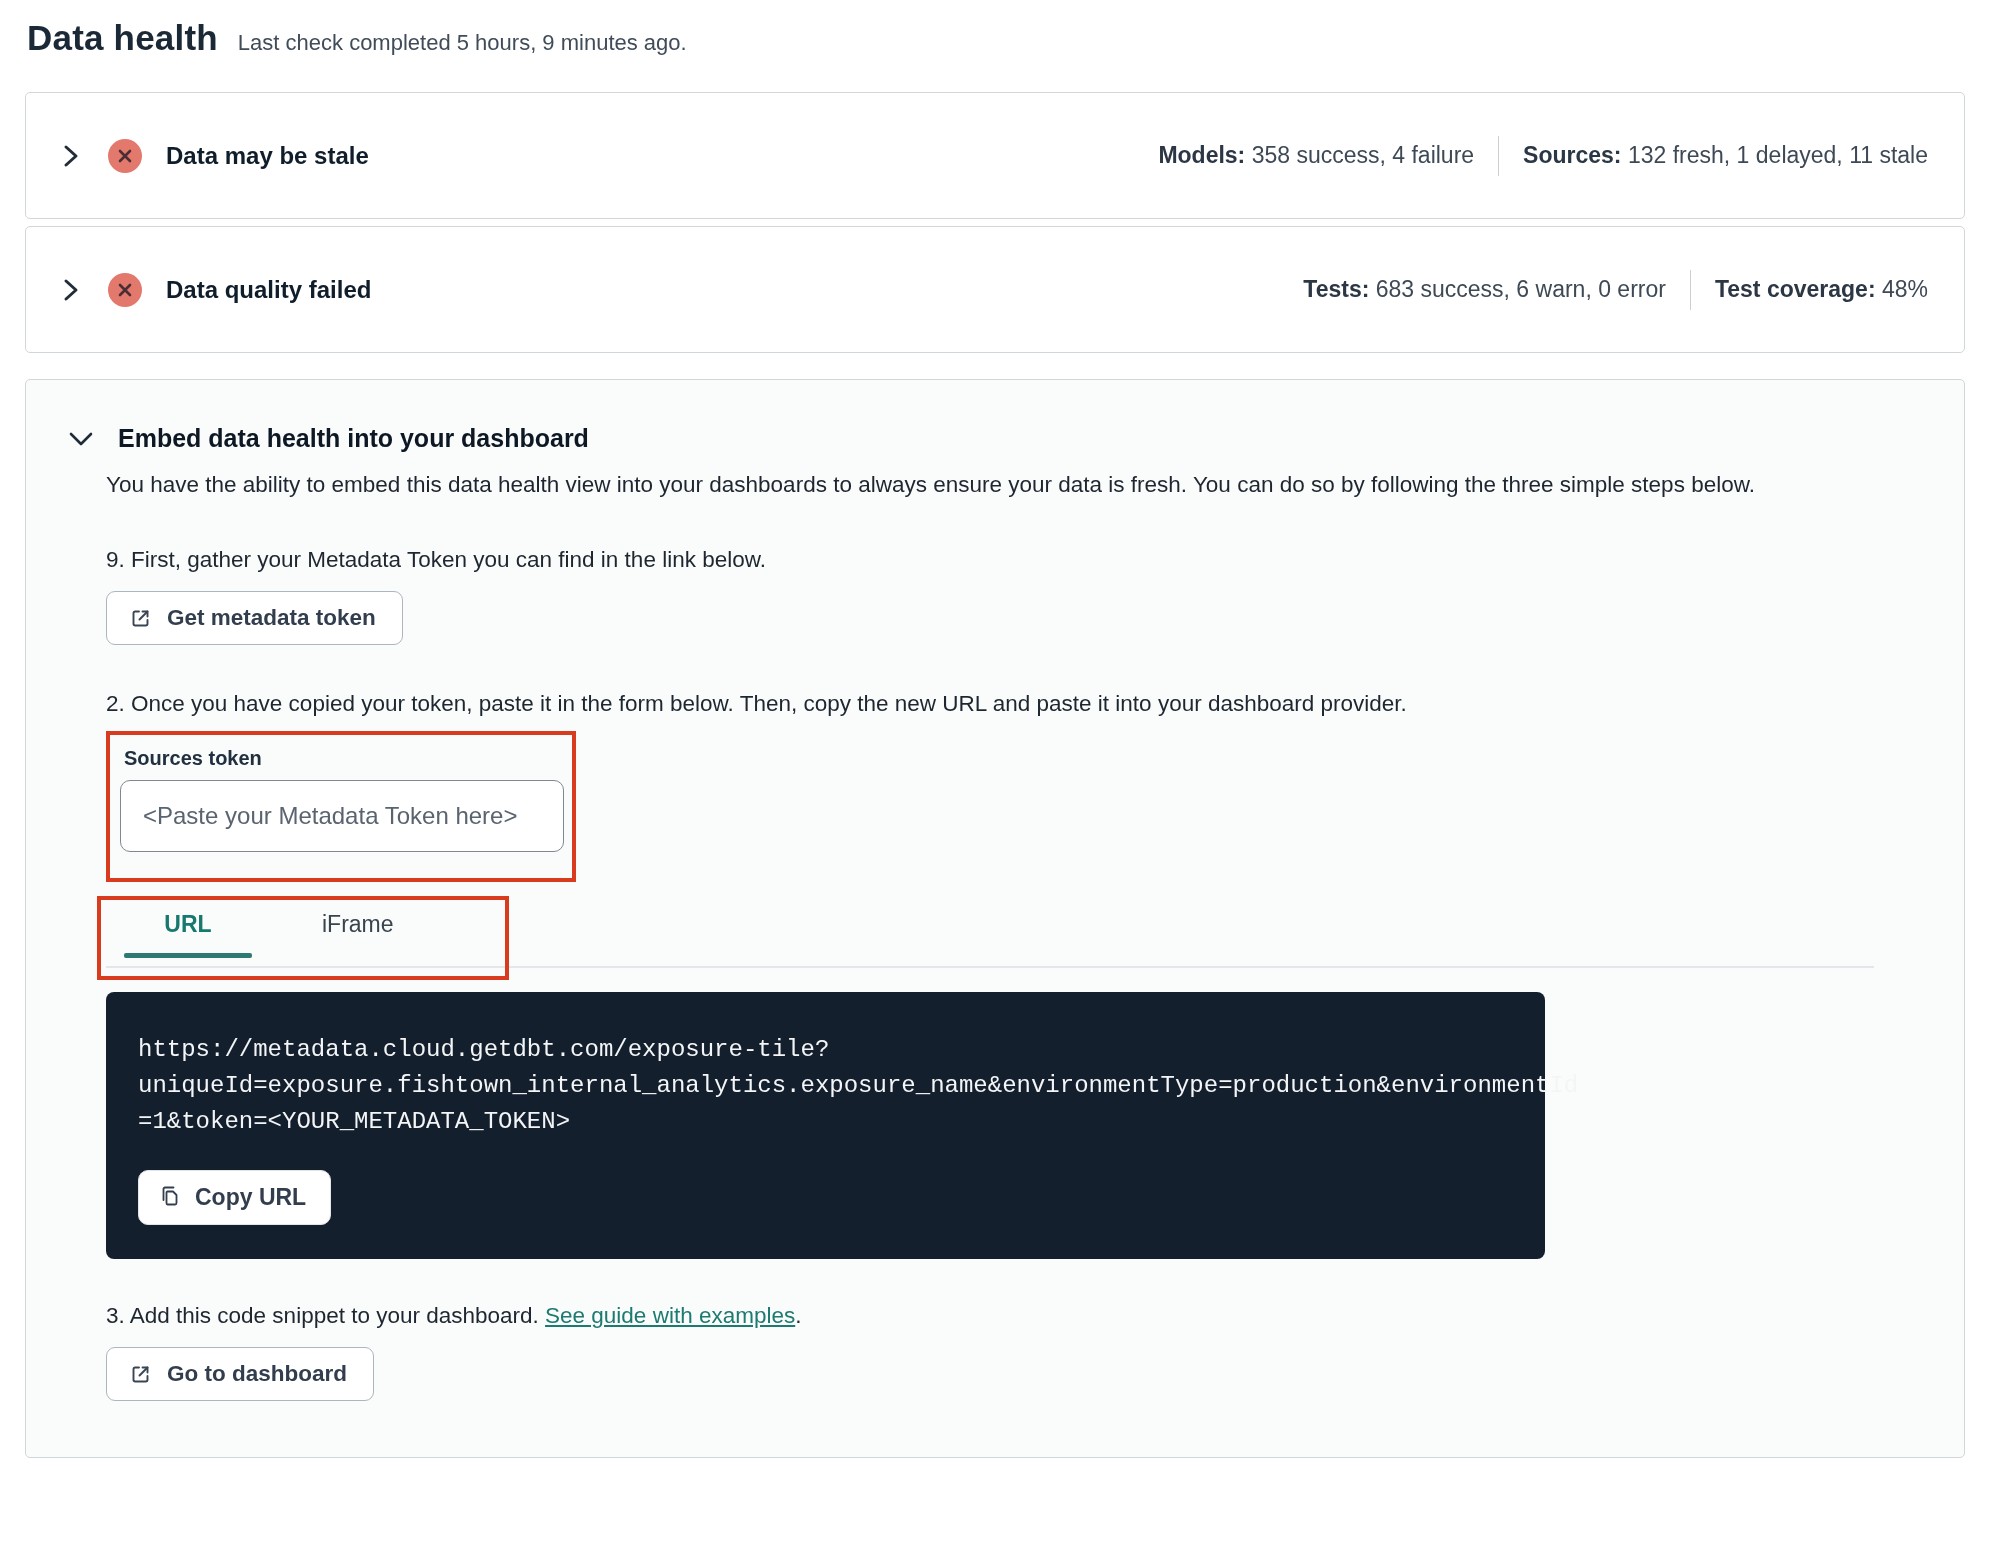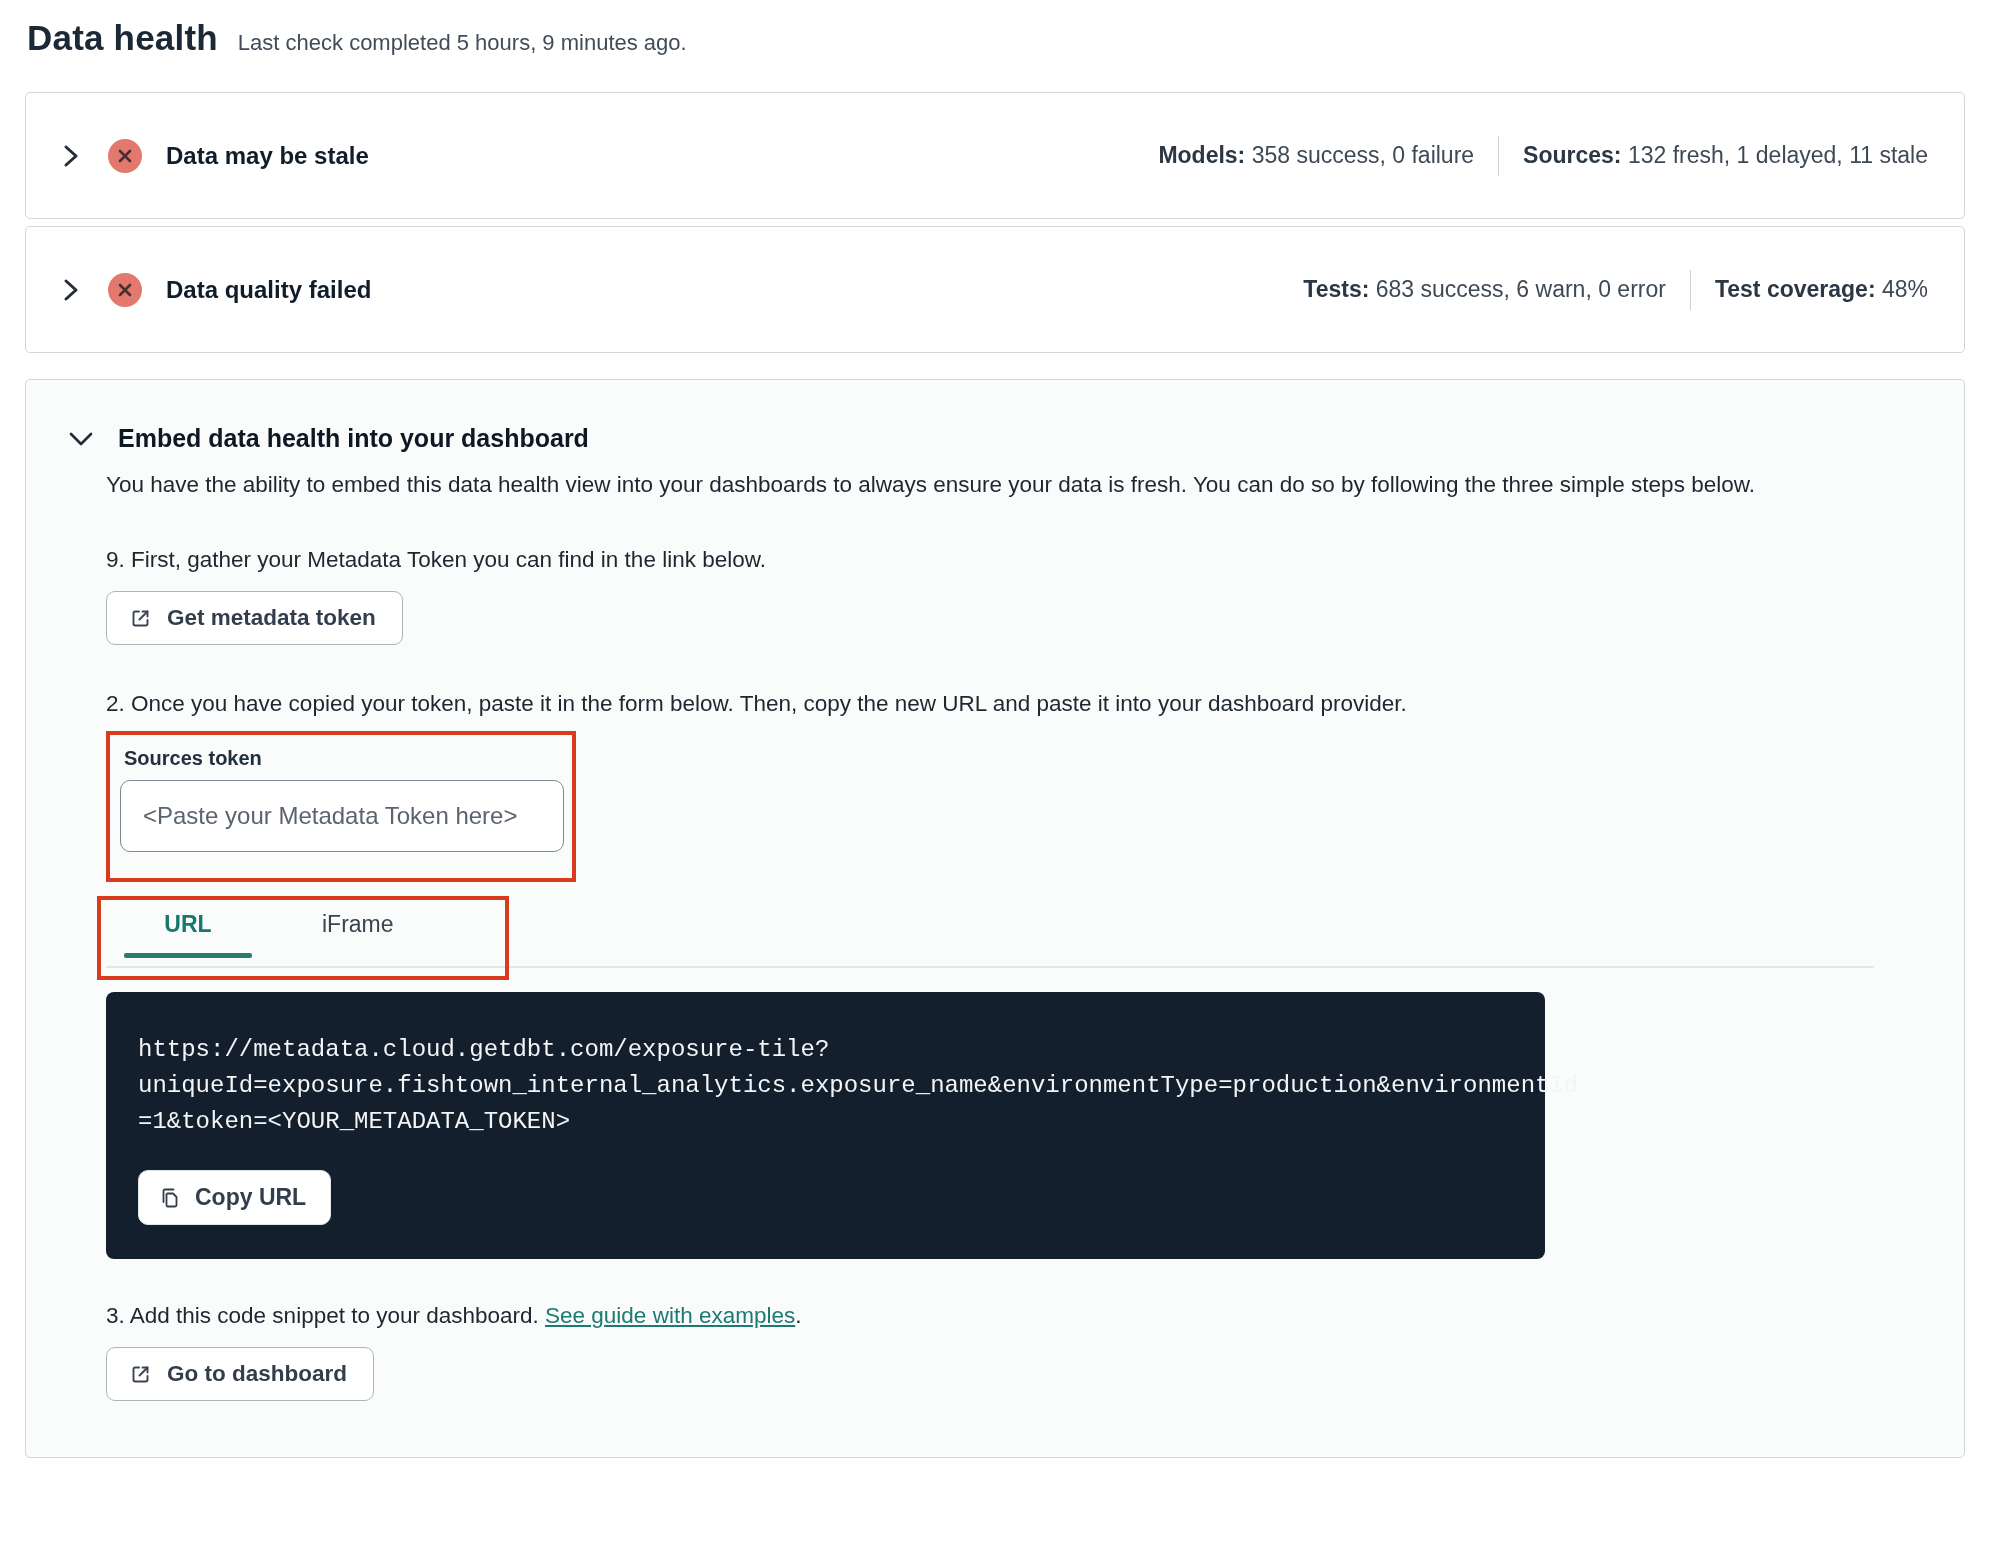--- a/index.html
+++ b/index.html
@@ -81,21 +81,21 @@
   
   .code-block {
     margin-top: 24px; background: #141f2d; border-radius: 8px;
     padding: 40px 34px 34px 32px; width: 1439px;
   }
   .code-line {
     font-family: "Liberation Mono", "DejaVu Sans Mono", monospace;
     font-size: 24px; line-height: 36px; color: #f3f5f7; white-space: pre;
   }
   .copy-btn {
-    margin-top: 30px; display: inline-flex; align-items: center; gap: 14px;
+    margin-top: 30px; display: inline-flex; gap: 14px;
     background: #fff; border: 1px solid #e2e5e8; border-radius: 10px;
     padding: 13px 24px 13px 20px; cursor: pointer;
   }
   .copy-btn span { font-size: 23px; font-weight: 700; color: #323e4d; }
 
   .step3 { margin-top: 44px; font-size: 22.5px; color: #1e2630; }
   .guide-link { color: #1c7a71; text-decoration: underline; cursor: pointer; }
 
   svg { display: block; }
 </style>
@@ -118,21 +118,21 @@
       <svg width="16" height="16" viewBox="0 0 16 16">
         <line x1="3" y1="3" x2="13" y2="13" stroke="#4b2e34" stroke-width="2.6" stroke-linecap="round"></line>
         <line x1="13" y1="3" x2="3" y2="13" stroke="#4b2e34" stroke-width="2.6" stroke-linecap="round"></line>
       </svg>
     </div>
     <div class="status-title">Data may be stale</div>
   </div>
   <div class="status-right">
     <div class="metric">
       <b>Models:</b>
-      <span>358 success, 0 failure</span>
+      <span>358 success, 4 failure</span>
     </div>
     <div class="metric-sep"></div>
     <div class="metric">
       <b>Sources:</b>
       <span>132 fresh, 1 delayed, 11 stale</span>
     </div>
   </div>
 </div>
 
 <div class="status-card">

